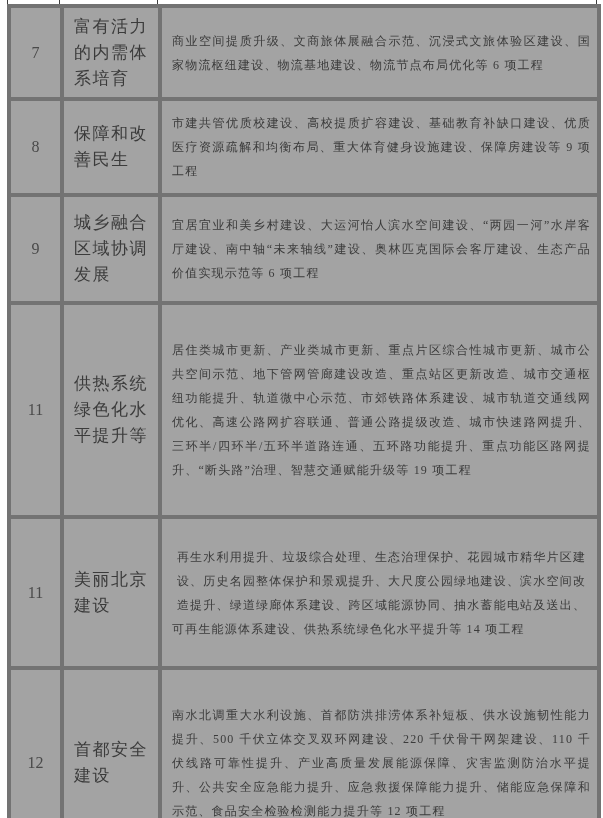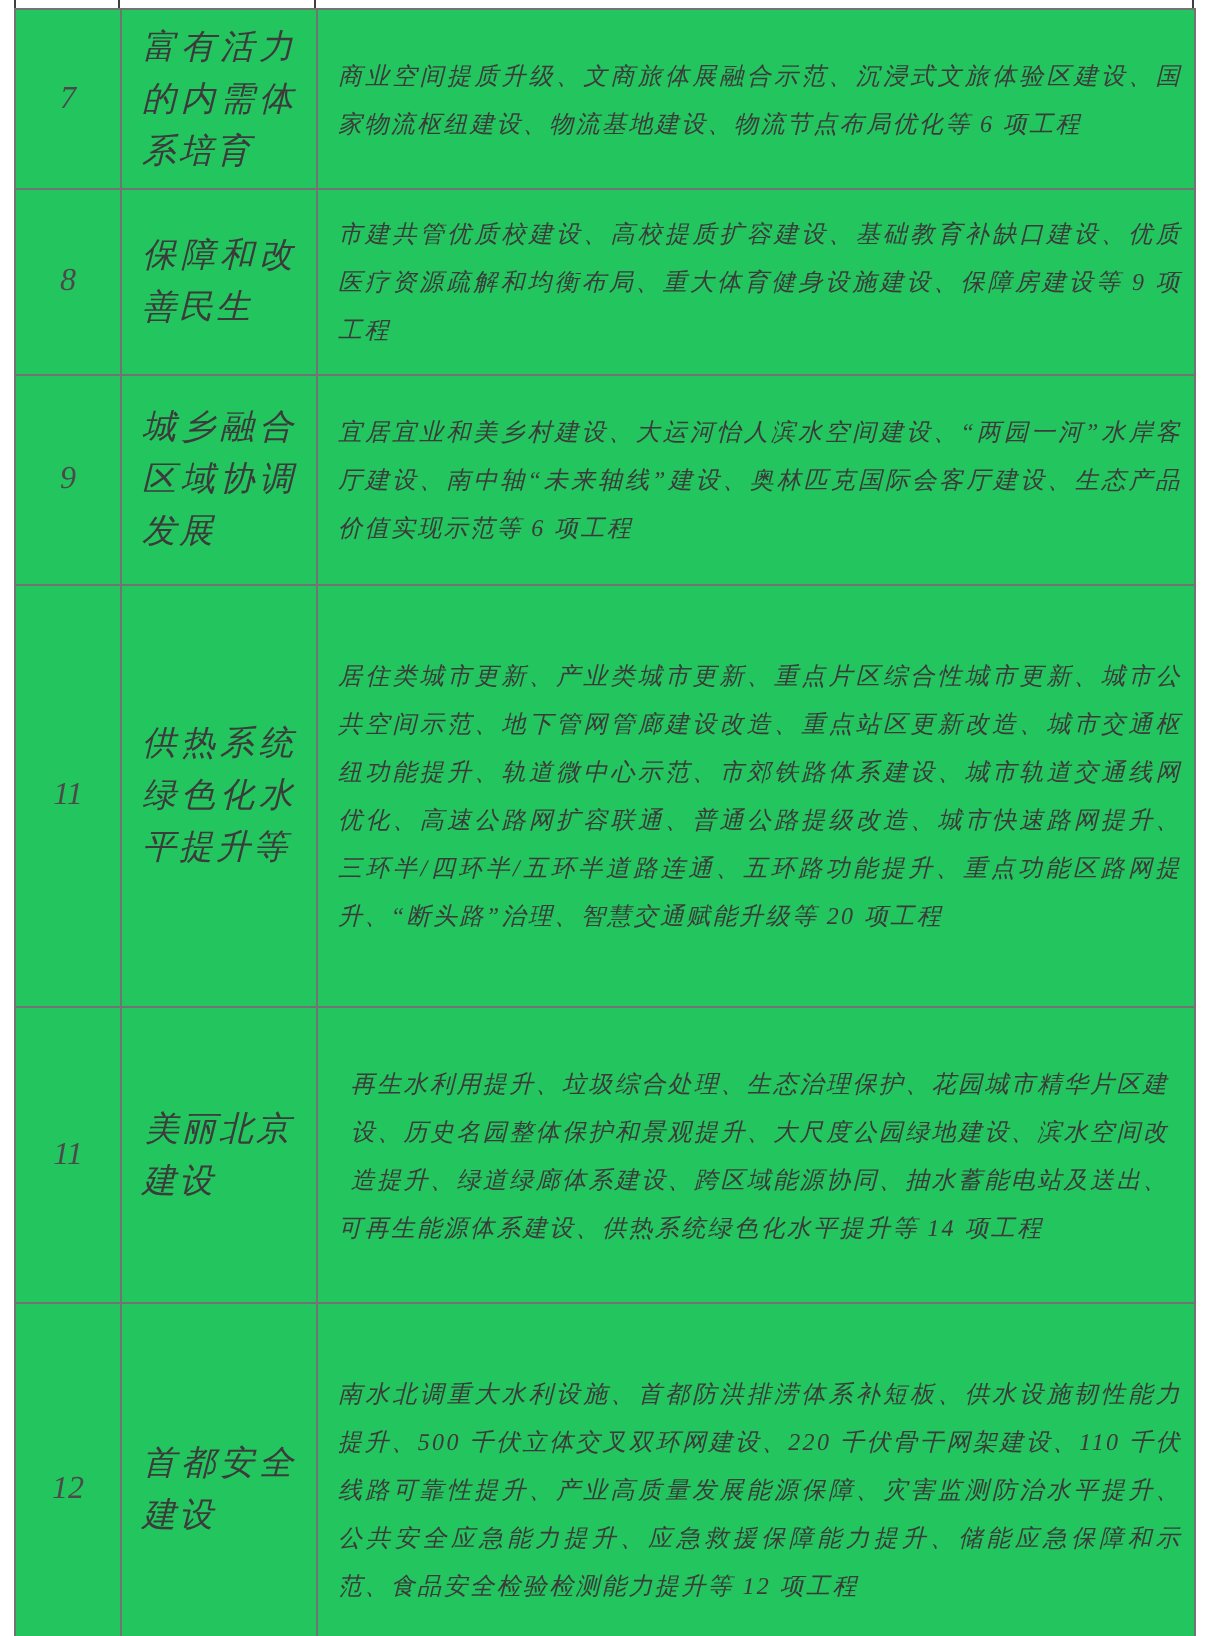--- a/index.html
+++ b/index.html
@@ -10,21 +10,21 @@
   }
   
   .stub { position:absolute; top:0; width:1px; height:4px; background:#3f3f3f; }
   .stub.s1 { left:7px; } .stub.s2 { left:59px; } .stub.s3 { left:157px; } .stub.s4 { left:596px; }
 
   table.projects {
     position:absolute; left:7px; top:4px; width:590px;
     border-collapse:collapse; table-layout:fixed;
     border:1px solid #3f3f3f; border-bottom-width:2px;
   }
-  td { border:1px solid #737373; vertical-align:middle; background:#22c55e;font-style:italic; }
+  td { border:4px solid #737373; vertical-align:middle; background:#a3a3a3; }
   col.c-num { width:53px; } col.c-cat { width:98px; } col.c-proj { width:439px; }
 
   td.num  { text-align:center; font-size:16px; color:#4a4a4a; }
   td.cat  { padding:0 10px; font-size:17px; line-height:26px; letter-spacing:1.5px;
             text-align:justify; text-align-last:left; }
   td.proj { padding:2px 6px 2px 10px; font-size:12px; line-height:24px; letter-spacing:1.2px;
             text-align:justify; text-align-last:left; }
 
   tr.r0 td { height:85px; }
   tr.r1 td { height:88px; }
@@ -61,21 +61,21 @@
         <td class="proj">市建共管优质校建设、高校提质扩容建设、基础教育补缺口建设、优质医疗资源疏解和均衡布局、重大体育健身设施建设、保障房建设等 9 项工程</td>
       </tr>
       <tr class="r2">
         <td class="num">9</td>
         <td class="cat">城乡融合区域协调发展</td>
         <td class="proj">宜居宜业和美乡村建设、大运河怡人滨水空间建设、“两园一河”水岸客厅建设、南中轴“未来轴线”建设、奥林匹克国际会客厅建设、生态产品价值实现示范等 6 项工程</td>
       </tr>
       <tr class="r3">
         <td class="num">11</td>
         <td class="cat">供热系统绿色化水平提升等</td>
-        <td class="proj">居住类城市更新、产业类城市更新、重点片区综合性城市更新、城市公共空间示范、地下管网管廊建设改造、重点站区更新改造、城市交通枢纽功能提升、轨道微中心示范、市郊铁路体系建设、城市轨道交通线网优化、高速公路网扩容联通、普通公路提级改造、城市快速路网提升、三环半/四环半/五环半道路连通、五环路功能提升、重点功能区路网提升、“断头路”治理、智慧交通赋能升级等 20 项工程</td>
+        <td class="proj">居住类城市更新、产业类城市更新、重点片区综合性城市更新、城市公共空间示范、地下管网管廊建设改造、重点站区更新改造、城市交通枢纽功能提升、轨道微中心示范、市郊铁路体系建设、城市轨道交通线网优化、高速公路网扩容联通、普通公路提级改造、城市快速路网提升、三环半/四环半/五环半道路连通、五环路功能提升、重点功能区路网提升、“断头路”治理、智慧交通赋能升级等 19 项工程</td>
       </tr>
       <tr class="r4">
         <td class="num">11</td>
         <td class="cat">美丽北京建设</td>
         <td class="proj">再生水利用提升、垃圾综合处理、生态治理保护、花园城市精华片区建设、历史名园整体保护和景观提升、大尺度公园绿地建设、滨水空间改造提升、绿道绿廊体系建设、跨区域能源协同、抽水蓄能电站及送出、可再生能源体系建设、供热系统绿色化水平提升等 14 项工程</td>
       </tr>
       <tr class="r5">
         <td class="num">12</td>
         <td class="cat">首都安全建设</td>
         <td class="proj">南水北调重大水利设施、首都防洪排涝体系补短板、供水设施韧性能力提升、500 千伏立体交叉双环网建设、220 千伏骨干网架建设、110 千伏线路可靠性提升、产业高质量发展能源保障、灾害监测防治水平提升、公共安全应急能力提升、应急救援保障能力提升、储能应急保障和示范、食品安全检验检测能力提升等 12 项工程</td>

